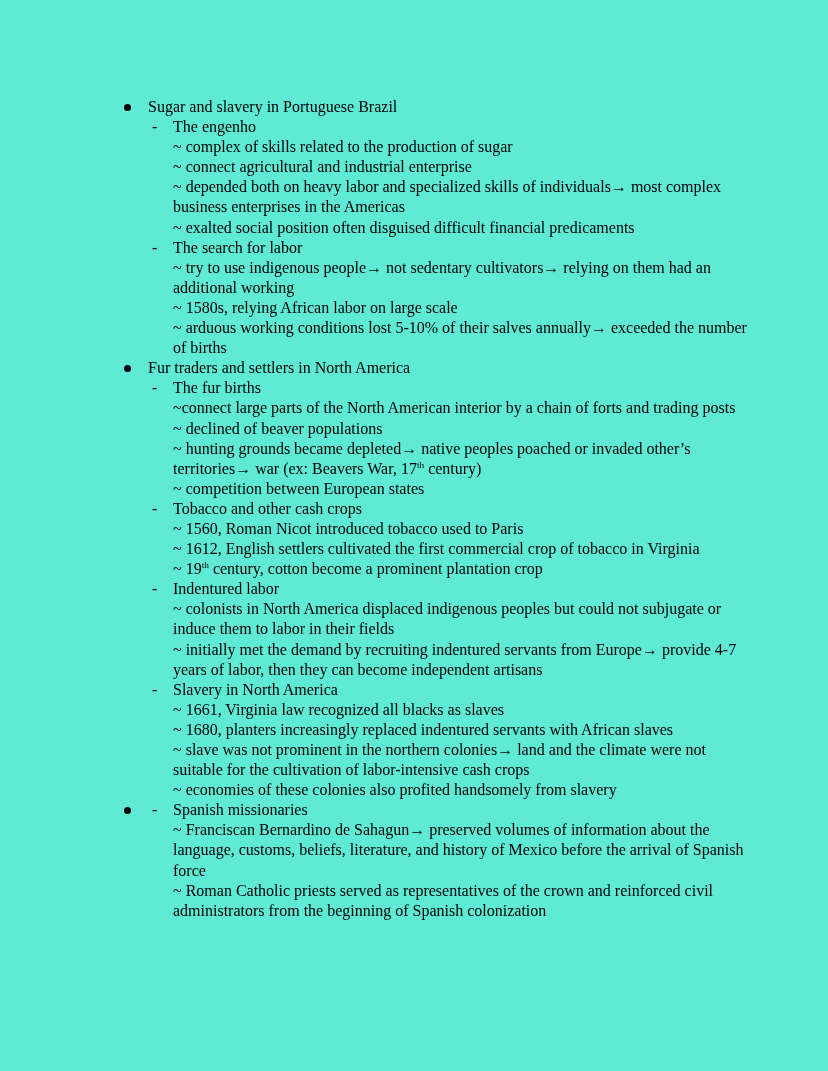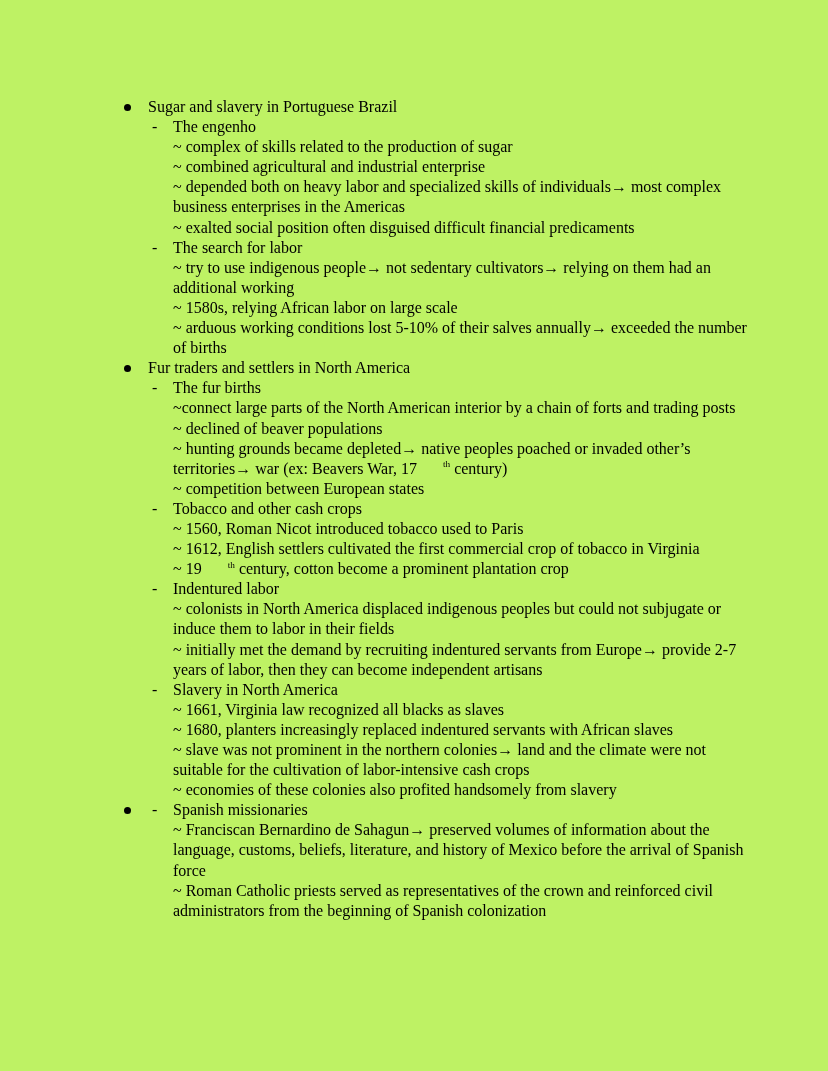--- a/index.html
+++ b/index.html
@@ -1,20 +1,20 @@
 <!DOCTYPE html>
 <html><head>
 <meta charset="utf-8">
 <style>
   html, body { margin: 0; padding: 0; background: #ffffff; }
   .page {
     position: relative;
     width: 828px;
     height: 1071px;
-    background: #bef264;
+    background: #5eead4;
     overflow: hidden;
   }
   .doc {
     position: absolute;
     top: 97px;
     left: 0;
     width: 828px;
     font-family: "Liberation Serif", "DejaVu Serif", serif;
     font-size: 16px;
     line-height: 20.1px;
@@ -27,50 +27,50 @@
     left: 124px;
     top: 7px;
     width: 7px;
     height: 7px;
     border-radius: 50%;
     background: #000000;
   }
   .l2-item { position: relative; padding-left: 173px; padding-right: 97px; }
   .dash { position: absolute; left: 152px; top: 0; }
   .note { padding-left: 173px; padding-right: 73px; }
-  sup { font-size: 0.58em; line-height: 0; vertical-align: super; margin-left: 26px; }
+  sup { font-size: 0.58em; line-height: 0; vertical-align: super; }
 </style>
 </head>
 <body>
 
 <div class="page">
   <div class="doc">
       <div class="l1-item"><span class="bullet"></span><span>Sugar and slavery in Portuguese Brazil</span></div>
       <div class="l2-item"><span class="dash">-</span><span>The engenho</span></div>
       <div class="note">~ complex of skills related to the production of sugar</div>
-      <div class="note">~ combined agricultural and industrial enterprise</div>
+      <div class="note">~ connect agricultural and industrial enterprise</div>
       <div class="note">~ depended both on heavy labor and specialized skills of individuals→ most complex business enterprises in the Americas</div>
       <div class="note">~ exalted social position often disguised difficult financial predicaments</div>
       <div class="l2-item"><span class="dash">-</span><span>The search for labor</span></div>
       <div class="note">~ try to use indigenous people→ not sedentary cultivators→ relying on them had an additional working</div>
       <div class="note">~ 1580s, relying African labor on large scale</div>
       <div class="note">~ arduous working conditions lost 5-10% of their salves annually→ exceeded the number of births</div>
       <div class="l1-item"><span class="bullet"></span><span>Fur traders and settlers in North America</span></div>
       <div class="l2-item"><span class="dash">-</span><span>The fur births</span></div>
       <div class="note">~connect large parts of the North American interior by a chain of forts and trading posts</div>
       <div class="note">~ declined of beaver populations</div>
       <div class="note">~ hunting grounds became depleted→ native peoples poached or invaded other’s territories→ war (ex: Beavers War, 17<sup>th</sup> century)</div>
       <div class="note">~ competition between European states</div>
       <div class="l2-item"><span class="dash">-</span><span>Tobacco and other cash crops</span></div>
       <div class="note">~ 1560, Roman Nicot introduced tobacco used to Paris</div>
       <div class="note">~ 1612, English settlers cultivated the first commercial crop of tobacco in Virginia</div>
       <div class="note">~ 19<sup>th</sup> century, cotton become a prominent plantation crop</div>
       <div class="l2-item"><span class="dash">-</span><span>Indentured labor</span></div>
       <div class="note">~ colonists in North America displaced indigenous peoples but could not subjugate or induce them to labor in their fields</div>
-      <div class="note">~ initially met the demand by recruiting indentured servants from Europe→ provide 2-7 years of labor, then they can become independent artisans</div>
+      <div class="note">~ initially met the demand by recruiting indentured servants from Europe→ provide 4-7 years of labor, then they can become independent artisans</div>
       <div class="l2-item"><span class="dash">-</span><span>Slavery in North America</span></div>
       <div class="note">~ 1661, Virginia law recognized all blacks as slaves</div>
       <div class="note">~ 1680, planters increasingly replaced indentured servants with African slaves</div>
       <div class="note">~ slave was not prominent in the northern colonies→ land and the climate were not suitable for the cultivation of labor-intensive cash crops</div>
       <div class="note">~ economies of these colonies also profited handsomely from slavery</div>
       <div class="l1-item"><span class="bullet"></span></div>
       <div class="l2-item"><span class="dash">-</span><span>Spanish missionaries</span></div>
       <div class="note">~ Franciscan Bernardino de Sahagun→ preserved volumes of information about the language, customs, beliefs, literature, and history of Mexico before the arrival of Spanish force</div>
       <div class="note">~ Roman Catholic priests served as representatives of the crown and reinforced civil administrators from the beginning of Spanish colonization</div>
     </div>

